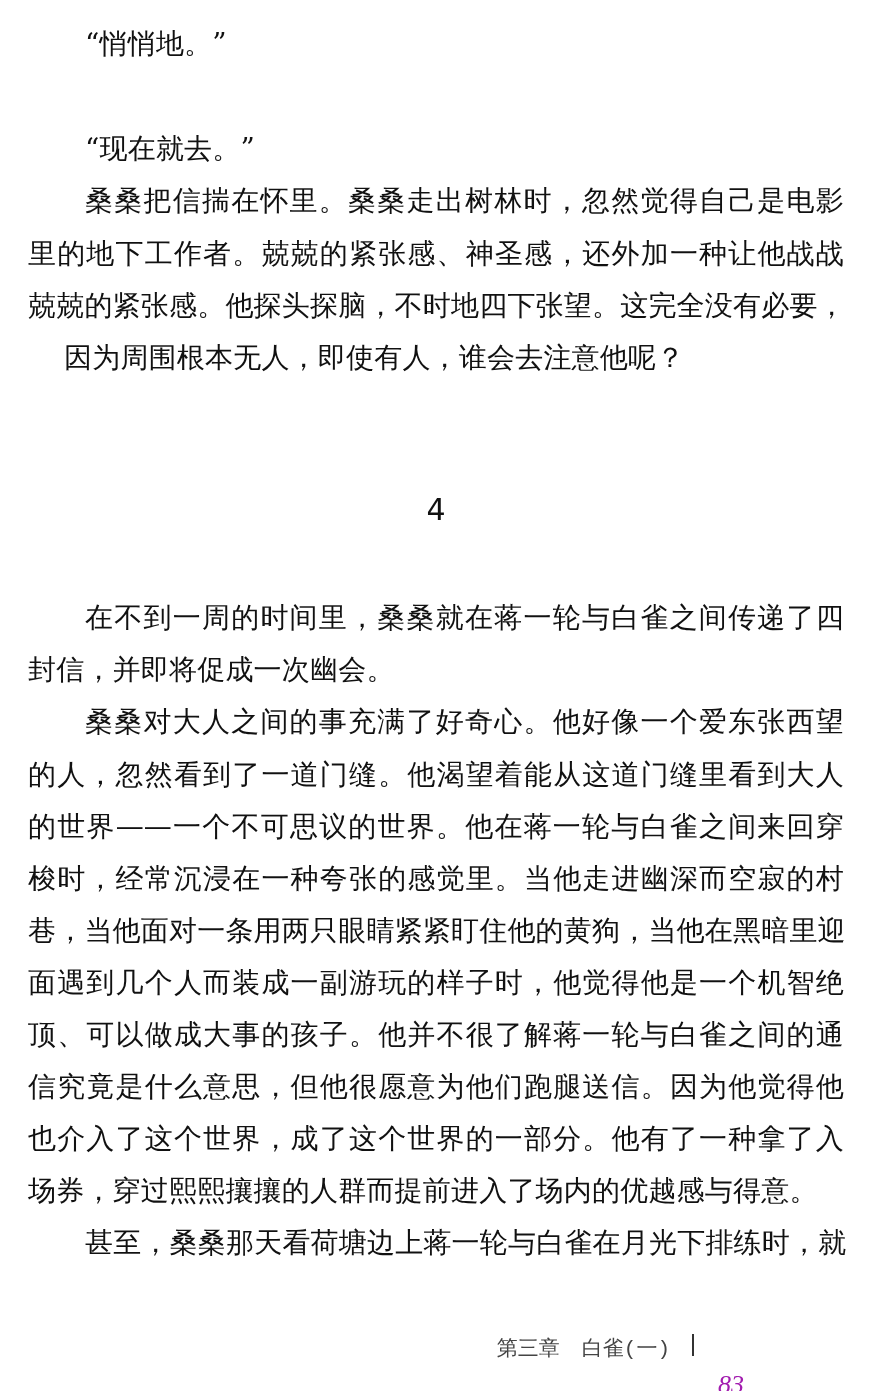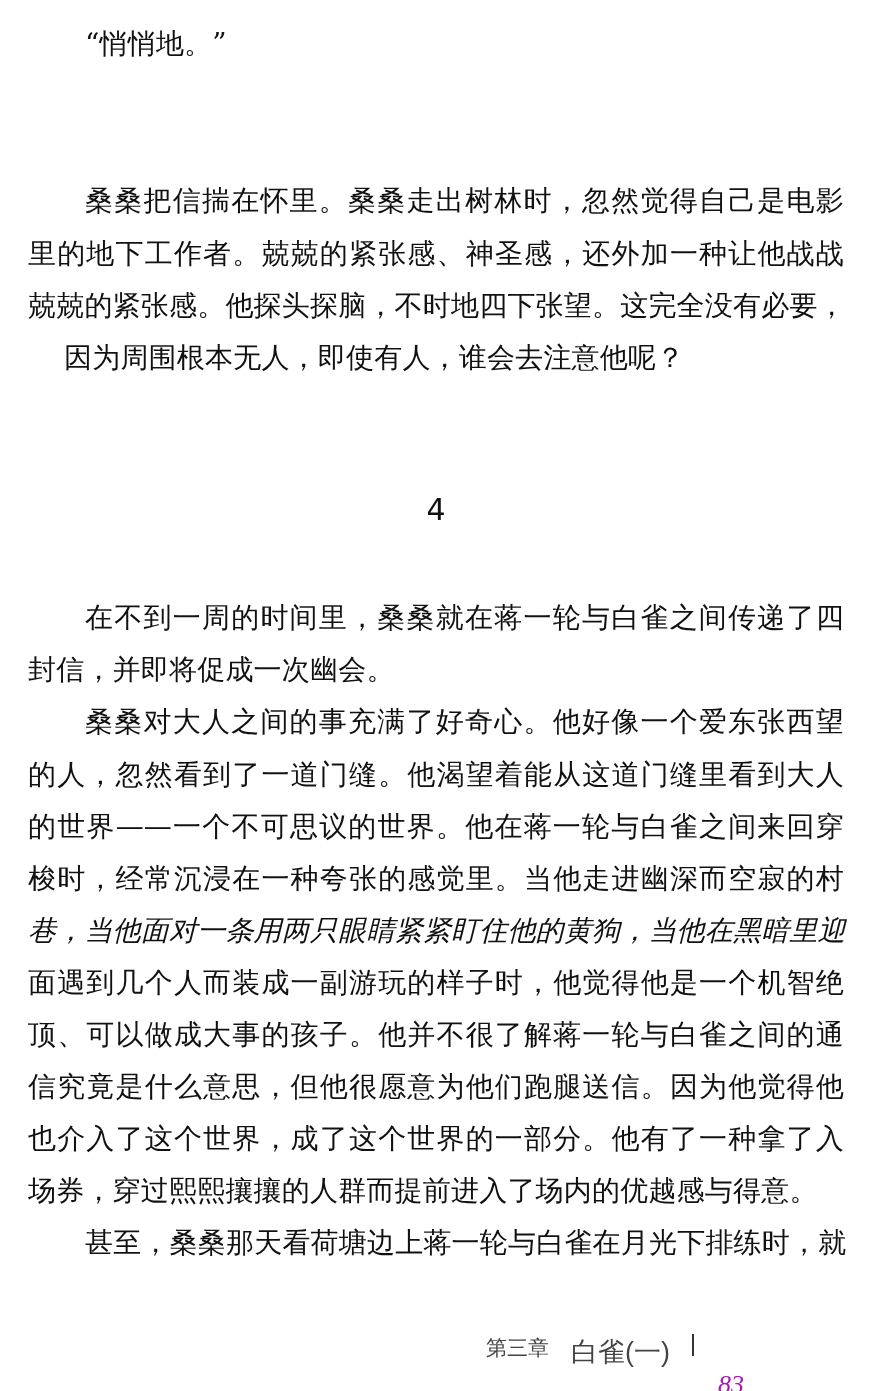--- a/index.html
+++ b/index.html
@@ -50,60 +50,61 @@
       position: absolute;
       top: 1334px;
       right: 40px;
       height: 32px;
       display: flex;
       align-items: flex-start;
       color: #444;
       font-size: 22px;
     }
     .footer .chapter { font-family: "DejaVu Sans", "Liberation Sans", sans-serif; font-size: 21px; }
-    .footer .title { margin-left: 22px; font-family: Liberation Sans, sans-serif; font-size: 27px; }
+    .footer .title { margin-left: 22px; font-family: Liberation Mono, monospace; font-size: 21px; }
     .footer .sep {
       width: 2px; height: 22px; background: #333;
       margin: 0 24px 0 22px;
     }
     .footer .pageno {
       font-family: "Liberation Serif", "DejaVu Serif", serif;
       font-style: italic;
       font-size: 26px;
       color: #a21caf;
       margin-top: 36px;
     }
   </style>
 </head>
 <body>
 
 <div class="page">
 
   <div class="line indent last" style="top:26px;">“悄悄地。”</div>
+  <div class="line indent last" style="top:131px;">“现在就去。”</div>
 
   <div>
     <div class="line indent" style="top:183px;">桑桑把信揣在怀里。桑桑走出树林时，忽然觉得自己是电影</div>
     <div class="line" style="top:236px;">里的地下工作者。兢兢的紧张感、神圣感，还外加一种让他战战</div>
     <div class="line" style="top:288px;">兢兢的紧张感。他探头探脑，不时地四下张望。这完全没有必要，</div>
     <div class="line last" style="top:340px;margin-left:36px;">因为周围根本无人，即使有人，谁会去注意他呢？</div>
   </div>
 
   <div class="section-number">4</div>
 
   <div>
     <div class="line indent" style="top:600px;">在不到一周的时间里，桑桑就在蒋一轮与白雀之间传递了四</div>
     <div class="line last" style="top:652px;">封信，并即将促成一次幽会。</div>
   </div>
 
   <div>
     <div class="line indent" style="top:704px;">桑桑对大人之间的事充满了好奇心。他好像一个爱东张西望</div>
     <div class="line" style="top:757px;">的人，忽然看到了一道门缝。他渴望着能从这道门缝里看到大人</div>
     <div class="line" style="top:809px;">的世界——一个不可思议的世界。他在蒋一轮与白雀之间来回穿</div>
     <div class="line" style="top:861px;">梭时，经常沉浸在一种夸张的感觉里。当他走进幽深而空寂的村</div>
-    <div class="line" style="top:913px;font-style:italic;">巷，当他面对一条用两只眼睛紧紧盯住他的黄狗，当他在黑暗里迎</div>
+    <div class="line" style="top:913px;">巷，当他面对一条用两只眼睛紧紧盯住他的黄狗，当他在黑暗里迎</div>
     <div class="line" style="top:965px;">面遇到几个人而装成一副游玩的样子时，他觉得他是一个机智绝</div>
     <div class="line" style="top:1017px;">顶、可以做成大事的孩子。他并不很了解蒋一轮与白雀之间的通</div>
     <div class="line" style="top:1069px;">信究竟是什么意思，但他很愿意为他们跑腿送信。因为他觉得他</div>
     <div class="line" style="top:1121px;">也介入了这个世界，成了这个世界的一部分。他有了一种拿了入</div>
     <div class="line last" style="top:1173px;">场券，穿过熙熙攘攘的人群而提前进入了场内的优越感与得意。</div>
   </div>
 
   <div>
     <div class="line indent" style="top:1225px;">甚至，桑桑那天看荷塘边上蒋一轮与白雀在月光下排练时，就</div>
   </div>

